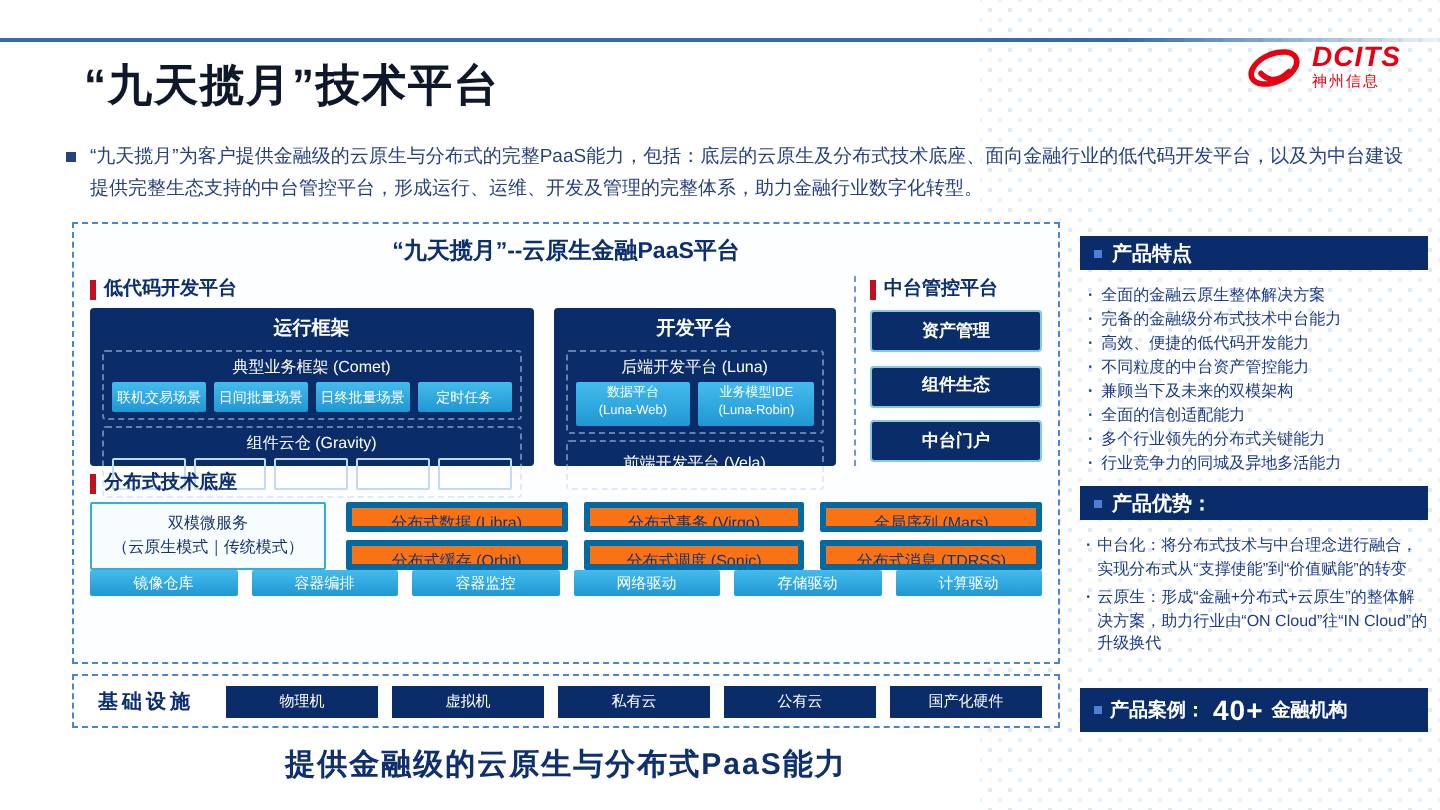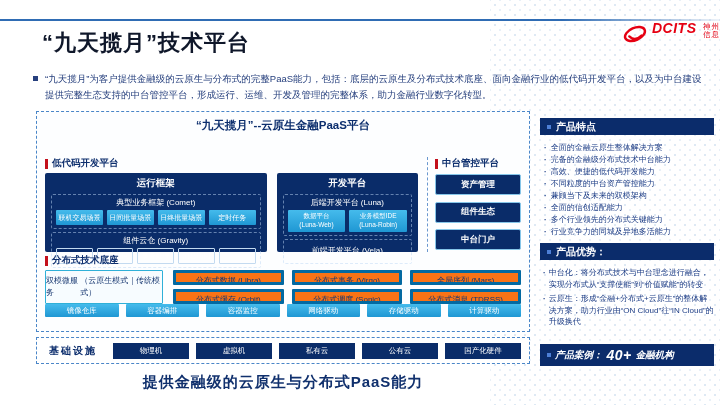--- a/index.html
+++ b/index.html
@@ -12,36 +12,36 @@
     position:absolute; right:0; top:0; width:230px; height:405px; z-index:0;
     background-image:radial-gradient(#c9dcee 1px, transparent 1.3px),
                      radial-gradient(#d9e7f4 1px, transparent 1.3px);
     background-size:10px 10px,10px 10px; background-position:0 0,5px 5px; opacity:.6;
   }
   .stage { position:absolute; inset:0; z-index:1; }
   .top-line { position:absolute; top:19px; left:0; width:720px; height:2px;
     background:linear-gradient(90deg,#2f6cb4 0%,#2f6cb4 78%,rgba(47,108,180,.08) 100%); }
   .logo { position:absolute; left:622px; top:21px; display:flex; gap:4px; align-items:flex-start; }
   .logo svg { width:30px; height:26px; }
-  .logo-text { display:flex; flex-direction:row; line-height:1;text-align:right; }
+  .logo-text { display:flex; flex-direction:column; line-height:1; }
   .logo-name { color:#e60012; font-weight:bold; font-size:14px; font-style:italic; letter-spacing:.5px; }
   .logo-sub { color:#e60012; font-size:7.5px; margin-top:2px; letter-spacing:1px; }
   .page-title { position:absolute; left:42px; top:28px; font-size:22px; font-weight:bold; color:#0f172a; letter-spacing:1px; }
   .intro { position:absolute; left:33px; top:71px; width:676px; display:flex; gap:7px;
     font-size:9.5px; line-height:1.7; color:#27407e; }
   .intro-bullet { flex:none; width:5px; height:5px; background:#27407e; margin-top:5px; }
 
   
   .main-box { position:absolute; left:36px; top:111px; width:494px; height:221px;
     border:1px dashed #4a86c8; background:#fdfeff; padding:4px 8px 4px; }
   .diag-title { text-align:center; font-size:11.5px; font-weight:bold; color:#0d2f6e; padding:2px 0 3px; }
   .sec-label { display:flex; align-items:center; gap:4px; font-weight:bold; font-size:9.5px; color:#0e2f6e; margin:2px 0 3px; }
   .red-bar { width:3px; height:10px; background:#c3101c; flex:none; }
 
-  .row1 { display:flex;margin-top:19px; }
+  .row1 { display:flex; }
   .lowcode { flex:1; display:flex; flex-direction:column; }
   .boxes { display:flex; gap:10px; height:79px; }
   .sep { border-left:1px dashed #6b98cf; margin:2px 7px 0 9px; }
   .console { width:86px; display:flex; flex-direction:column; }
   .console-btns { flex:1; display:flex; flex-direction:column; justify-content:space-between; padding:1px 0 2px; }
   .console-btns .console-btn { height:21px; background:#0a2c69; border:1px solid #86c6e9; border-radius:2px;
     color:#fff; font-size:8.5px; font-weight:bold; display:flex; align-items:center; justify-content:center; }
 
   .dark-box { background:#0a2c69; border-radius:2px; padding:1px 6px 5px; color:#fff; display:flex; flex-direction:column; }
   .dark-box.runtime { flex:1.62; } .dark-box.dev { flex:1; }
@@ -51,21 +51,21 @@
   .inner-title { text-align:center; font-size:8px; padding:1px 0 2px; color:#fff; }
   .btn-row { display:flex; gap:4px; }
   .cyan-btn { flex:1; background:linear-gradient(180deg,#45bbec,#1f97d3); color:#fff; font-size:7px;
     text-align:center; padding:2.5px 0; border-radius:1px; white-space:nowrap; overflow:hidden; }
   .outline-btn { flex:1; border:1px solid #c3daf0; color:#fff; font-size:7px; text-align:center; padding:2px 0; border-radius:1px; }
   .two-line { font-size:6.5px; line-height:1.35; padding:2px 0; white-space:normal; }
   .vela-box { justify-content:center; } .vela-box .inner-title { padding:4px 0; }
 
   .dist-row { display:flex; gap:10px; height:34px; }
   .dual-box { width:118px; border:1px solid #2fb0d8; background:#f7fcff; color:#15356f; font-size:8px;
-    display:flex; flex-direction:row; align-items:center; justify-content:center; line-height:1.5; border-radius:1px; }
+    display:flex; flex-direction:column; align-items:center; justify-content:center; line-height:1.5; border-radius:1px; }
   .dist-grid { flex:1; display:grid; grid-template-columns:repeat(3,1fr); gap:4px 8px; }
   .grid-cell { border:3px solid #0369a1; background:#f97316; color:#15356f; font-size:8px; text-align:center;
     padding:2px 0; border-radius:1px; white-space:nowrap; overflow:hidden; }
 
   .cont-row { display:flex; gap:7px; height:13px; }
   .cont-row .cyan-btn { font-size:7.5px; padding:2px 0; }
 
   .infra-box { position:absolute; left:36px; top:337px; width:494px; height:27px; border:1px dashed #4a86c8;
     display:flex; align-items:center; padding:0 8px; gap:12px; background:#fff; }
   .infra-label { font-weight:bold; color:#0e2f6e; font-size:10px; letter-spacing:2px; padding:0 4px; flex:none; }
@@ -82,21 +82,21 @@
   .sq { width:4px; height:4px; background:#4d7fd6; flex:none; }
   .features { position:absolute; top:6px; left:0; right:0; }
   .feat-list { padding:7px 2px 0 4px; }
   .feat-list .feat-item { font-size:8px; color:#1c3c85; line-height:1.5; display:flex; gap:4px; }
   .feat-list .feat-item::before { content:"·"; font-weight:bold; }
   .advantages { position:absolute; top:131px; left:0; right:0; }
   .adv-list { padding:7px 0 0 3px; }
   .adv-list .adv-item { font-size:8px; color:#1c3c85; line-height:1.45; display:flex; gap:3px; margin-bottom:3px; }
   .adv-list .adv-item::before { content:"·"; font-weight:bold; }
   .cases { position:absolute; top:232px; left:0; right:0; }
-  .case-bar { height:22px; background:#0b2c6b; color:#fff; display:flex; align-items:center; gap:4px; padding:0 7px;font-style:italic; }
+  .case-bar { height:22px; background:#0b2c6b; color:#fff; display:flex; align-items:center; gap:4px; padding:0 7px; }
   .case-label,.case-suffix { font-size:9.5px; font-weight:bold; }
   .case-value { font-size:14px; font-weight:bold; letter-spacing:.5px; }
 </style>
 </head>
 <body>
 
 <div class="dots"></div>
 <div class="stage">
   <div class="top-line"></div>
 

